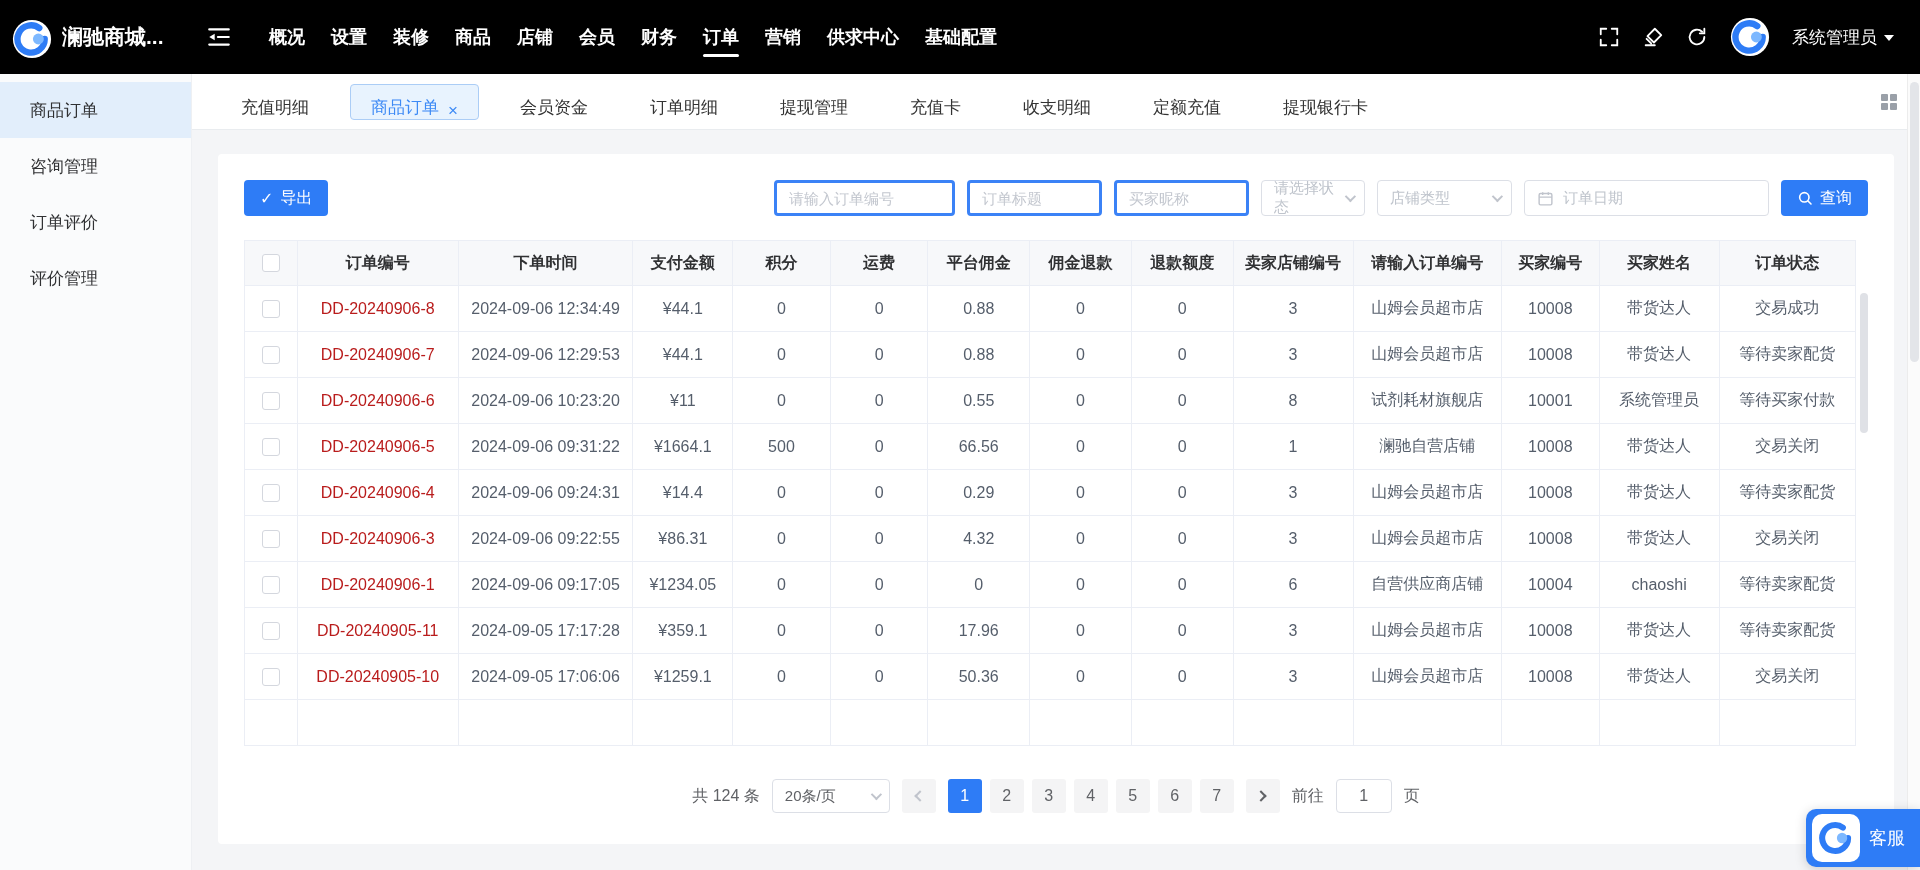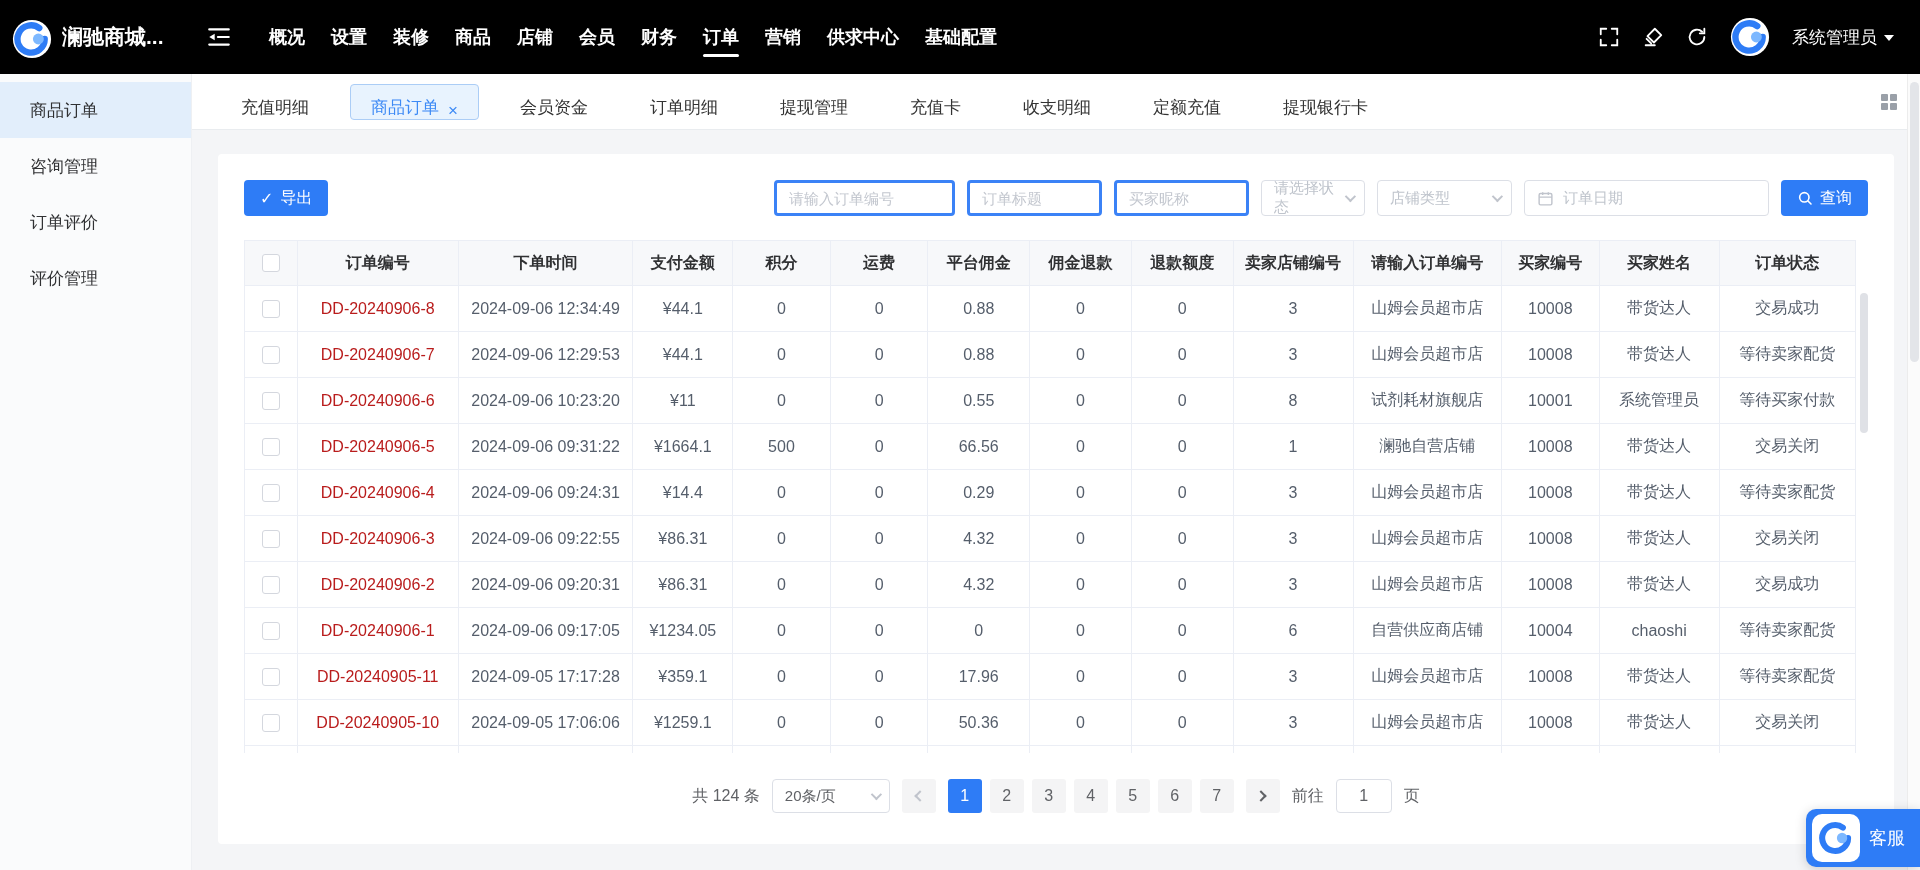--- a/index.html
+++ b/index.html
@@ -406,36 +406,20 @@
                   <td>0</td>
                   <td>0</td>
                   <td>3</td>
                   <td>山姆会员超市店</td>
                   <td>10008</td>
                   <td>带货达人</td>
                   <td>交易关闭</td>
                 </tr>
                 <tr>
                   <td><span class="checkbox"></span></td>
-                  <td class="link">DD-20240906-2</td>
-                  <td>2024-09-06 09:20:31</td>
-                  <td>¥86.31</td>
-                  <td>0</td>
-                  <td>0</td>
-                  <td>4.32</td>
-                  <td>0</td>
-                  <td>0</td>
-                  <td>3</td>
-                  <td>山姆会员超市店</td>
-                  <td>10008</td>
-                  <td>带货达人</td>
-                  <td>交易成功</td>
-                </tr>
-                <tr>
-                  <td><span class="checkbox"></span></td>
                   <td class="link">DD-20240906-1</td>
                   <td>2024-09-06 09:17:05</td>
                   <td>¥1234.05</td>
                   <td>0</td>
                   <td>0</td>
                   <td>0</td>
                   <td>0</td>
                   <td>0</td>
                   <td>6</td>
                   <td>自营供应商店铺</td>

